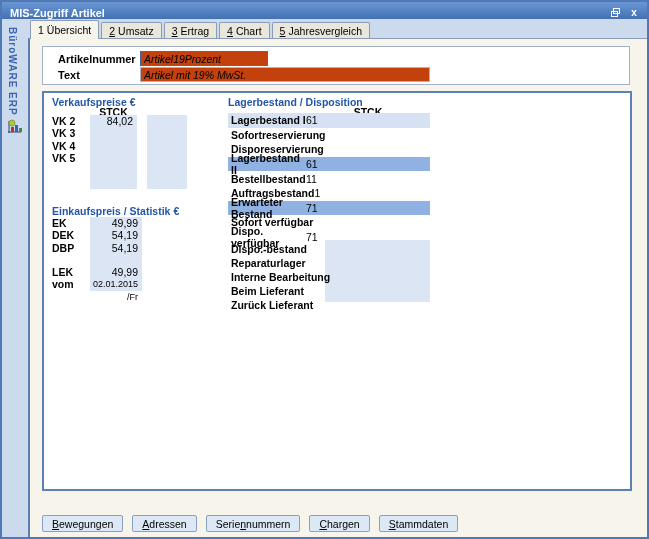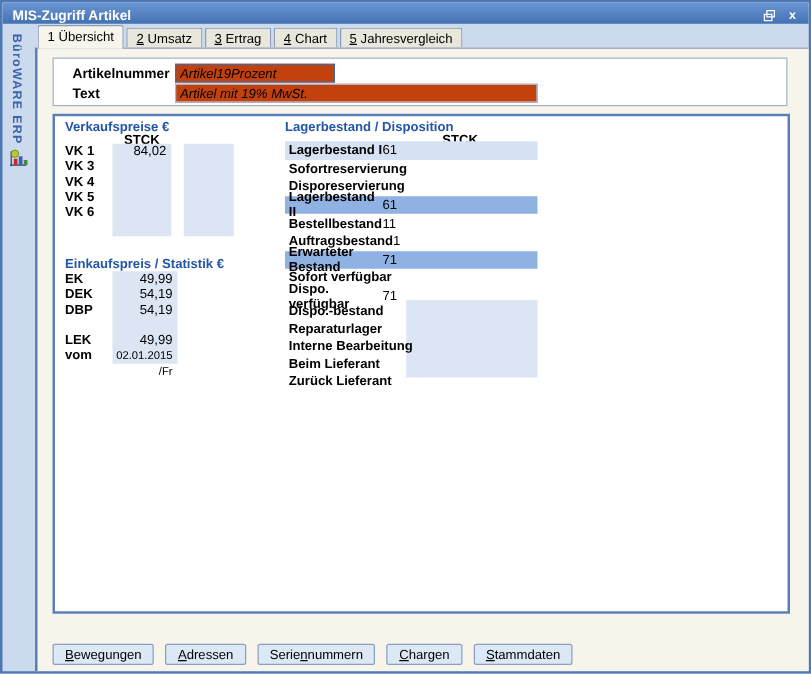--- a/index.html
+++ b/index.html
@@ -140,37 +140,33 @@
         </div>
 
         <div class="main-panel">
 
           <span class="sec-title" style="left:8px;top:3px;">Verkaufspreise €</span>
           <span class="col-header" style="left:46px;top:13px;width:47px;">STCK</span>
           <div class="blue-box" style="left:46px;top:22px;width:47px;height:74px;"></div>
           <div class="blue-box" style="left:103px;top:22px;width:40px;height:74px;"></div>
           <div class="vk-rows">
             <div class="vk-row">
-                <span class="lbl">VK 1</span>
+                <span class="lbl">VK 2</span>
                 <span class="val">84,02</span>
               </div>
             <div class="vk-row">
                 <span class="lbl">VK 3</span>
                 <span class="val"></span>
               </div>
             <div class="vk-row">
                 <span class="lbl">VK 4</span>
                 <span class="val"></span>
               </div>
             <div class="vk-row">
                 <span class="lbl">VK 5</span>
-                <span class="val"></span>
-              </div>
-            <div class="vk-row">
-                <span class="lbl">VK 6</span>
                 <span class="val"></span>
               </div>
           </div>
 
           <span class="sec-title" style="left:8px;top:112px;">Einkaufspreis / Statistik €</span>
           <div class="blue-box" style="left:46px;top:124px;width:52px;height:74px;"></div>
           <div class="ek-rows">
             <div class="vk-row">
                 <span class="lbl">EK</span>
                 <span class="val">49,99</span>

